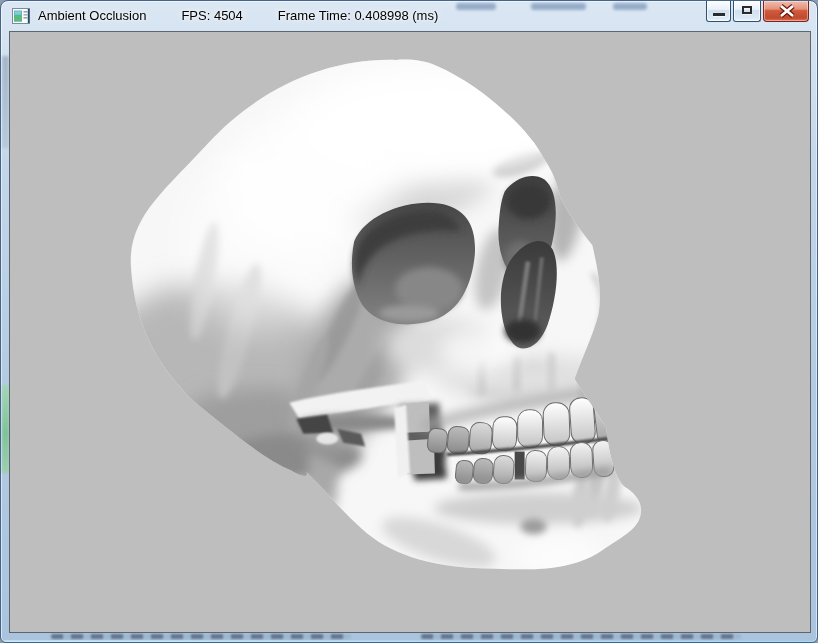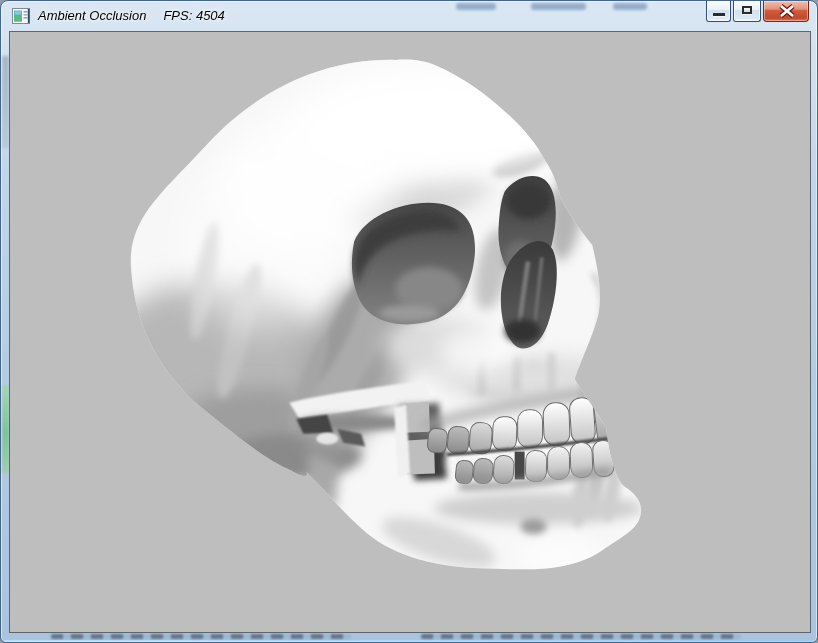--- a/index.html
+++ b/index.html
@@ -21,24 +21,23 @@
   .hint-left-dark{left:1px; top:55px; width:7px; height:92px; background:linear-gradient(#8799ae,#aebfd2); opacity:.6; filter:blur(1.5px);}
   .hint-left-green{left:1px; top:384px; width:7px; height:88px; background:linear-gradient(#a5d6b3,#7cc494 55%,#9ed0ac); opacity:.95; filter:blur(1px);}
   .hint-bottom-text{top:633px; height:5px; border-radius:2px; filter:blur(1.2px);
     background:repeating-linear-gradient(90deg, rgba(43,55,75,.55) 0 12px, rgba(120,140,165,.22) 12px 20px);}
   .bottom-glint{position:absolute; left:3px; right:3px; top:639px; height:2px; border-radius:1px;
     background:linear-gradient(90deg, rgba(195,232,252,.9), rgba(150,205,240,.85)); opacity:.8;}
   
   .titlebar{position:absolute; left:0; top:0; right:0; height:30px;}
   .app-icon{position:absolute; left:11px; top:7px; width:18px; height:16px; display:block;}
   .titles{
-    position:absolute; left:37px; top:0; height:29px; display:flex; align-items:center; gap:17px;
+    position:absolute; left:37px; top:0; height:29px; display:flex; align-items:center; gap:35px;
     font-size:13px; color:#000; white-space:nowrap;
     text-shadow:0 0 8px rgba(255,255,255,.95), 0 0 3px rgba(255,255,255,.9);
-    font-style:italic;
   }
   .controls{position:absolute; top:0; right:8px; height:21px; display:flex; gap:2px;}
   .cbtn{
     position:relative; height:21px; box-sizing:border-box;
     border:1px solid #30506e; border-top:none;
     background:linear-gradient(#fdfeff, #e9f1fa 42%, #cfe0f0 48%, #dcE9f6 85%, #eef5fc);
     box-shadow:inset 0 0 0 1px rgba(255,255,255,.65);
     cursor:default;
   }
   .cbtn.min{width:25px; border-radius:0 0 3px 3px;}
@@ -81,20 +80,21 @@
       <rect x="2" y="7" width="8" height="6.5" fill="#5db87f"></rect>
       <rect x="3" y="3.5" width="6" height="3" fill="#8fd3e0" opacity="0.8"></rect>
       <rect x="11.5" y="3" width="4" height="1.6" fill="#9aa4ad"></rect>
       <rect x="11.5" y="6" width="4" height="1.6" fill="#a8b1b9"></rect>
       <rect x="11.5" y="9" width="4" height="1.6" fill="#9aa4ad"></rect>
       <rect x="15.8" y="1" width="1.7" height="14" fill="#2c4a6b"></rect>
     </svg>
     <div class="titles">
       <span>Ambient Occlusion</span>
       <span>FPS: 4504</span>
+      <span>Frame Time: 0.408998 (ms)</span>
     </div>
     <div class="controls">
       <div class="cbtn min" title="Minimize">
         <span class="glyph-min"></span>
       </div>
       <div class="cbtn max" title="Maximize">
         <span class="glyph-max"></span>
       </div>
       <div class="cbtn close" title="Close">
         <svg class="glyph-close" width="46" height="21" viewBox="0 0 46 21">

